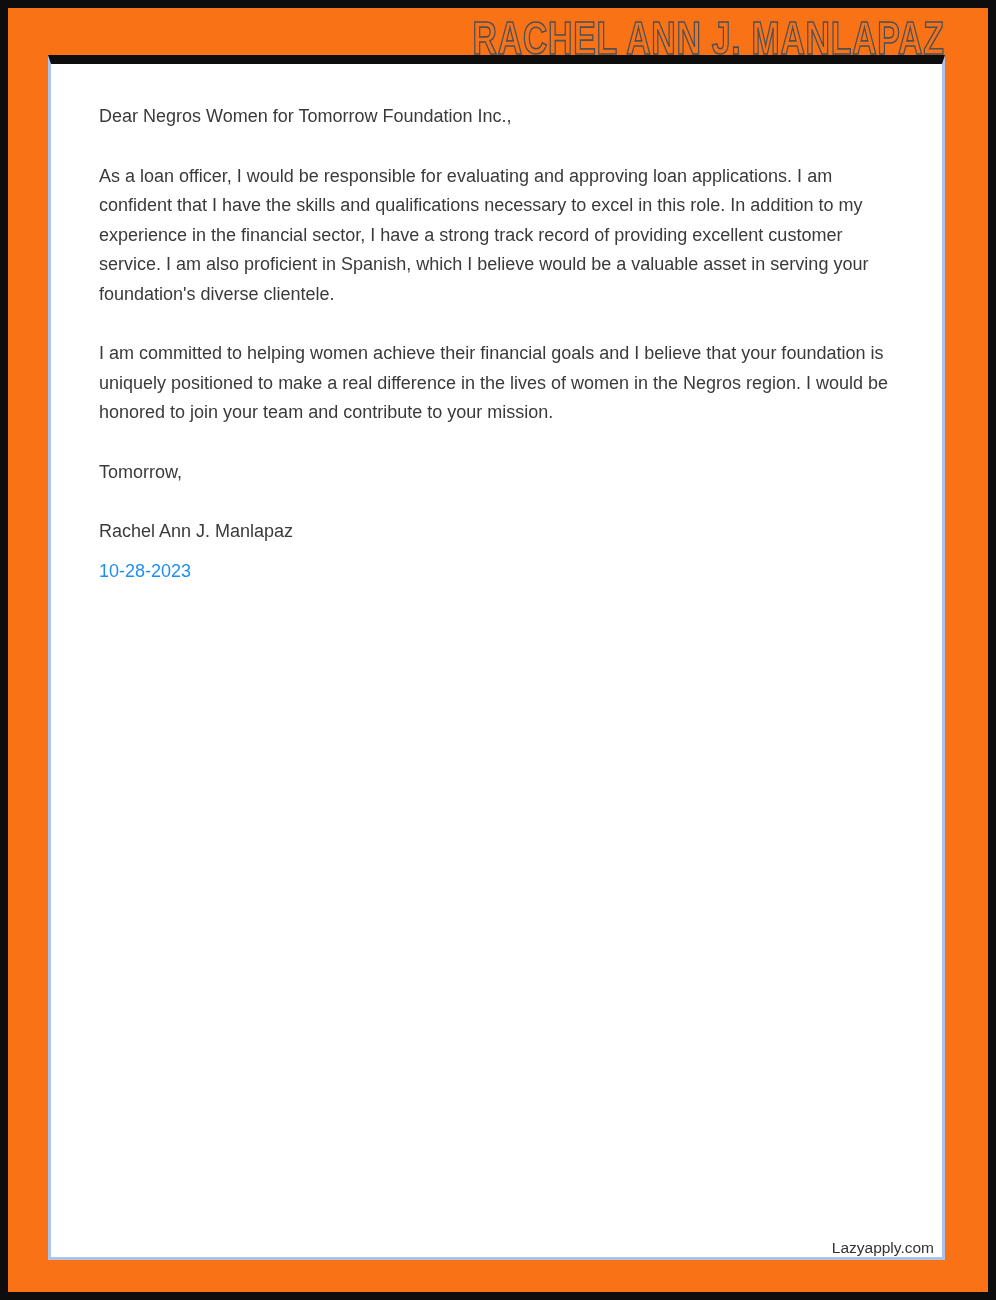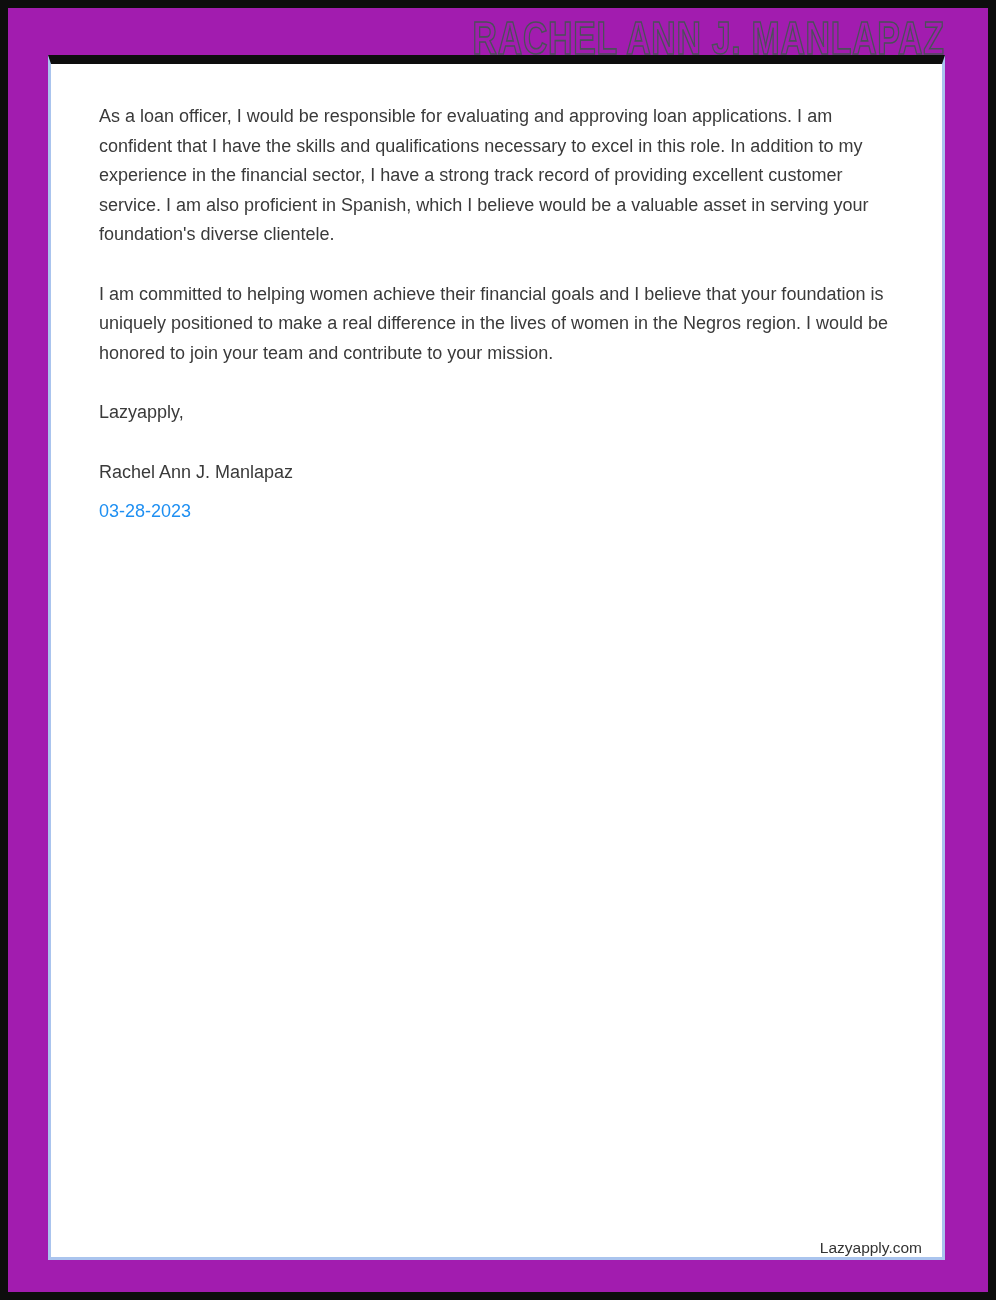--- a/index.html
+++ b/index.html
@@ -6,21 +6,21 @@
   html, body { width: 996px; height: 1300px; }
   body {
     background: #0d0d0d;
     font-family: "Liberation Sans", "DejaVu Sans", sans-serif;
     position: relative;
     overflow: hidden;
   }
   .canvas {
     position: absolute;
     inset: 8px;
-    background: #a21caf;
+    background: #f97316;
   }
   .header-name {
     position: absolute;
     top: 2px;
     right: 43px;
     font-size: 47px;
     font-weight: 600;
     letter-spacing: 1px;
     white-space: nowrap;
     color: transparent;
@@ -47,46 +47,47 @@
     line-height: 29.5px;
   }
   .content p { margin-bottom: 30px; }
   .signature-name { margin-bottom: 10px !important; }
   .date {
     cursor: pointer;
     margin-bottom: 0 !important;
   }
   .watermark {
     position: absolute;
-    right: 20px;
+    right: 8px;
     bottom: 0px;
     font-size: 15.5px;
     color: #333333;
   }
 </style>
 </head>
 <body>
 
 <div class="canvas">
 
   <div class="header-name">RACHEL ANN J. MANLAPAZ</div>
 
   <div class="page">
 
     <div class="content">
+      <p>Dear Negros Women for Tomorrow Foundation Inc.,</p>
 
 
       <p>As a loan officer, I would be responsible for evaluating and approving loan applications. I am confident that I have the skills and qualifications necessary to excel in this role. In addition to my experience in the financial sector, I have a strong track record of providing excellent customer service. I am also proficient in Spanish, which I believe would be a valuable asset in serving your foundation's diverse clientele.</p>
 
       <p>I am committed to helping women achieve their financial goals and I believe that your foundation is uniquely positioned to make a real difference in the lives of women in the Negros region. I would be honored to join your team and contribute to your mission.</p>
 
 
-      <p>Lazyapply,</p>
+      <p>Tomorrow,</p>
 
       <p class="signature-name">Rachel Ann J. Manlapaz</p>
 
-      <p class="date" style="color: rgb(30, 143, 242);">03-28-2023</p>
+      <p class="date" style="color: rgb(30, 143, 242);">10-28-2023</p>
     </div>
 
     <div class="watermark">Lazyapply.com</div>
   </div>
 
 </div>
 
 </body></html>

